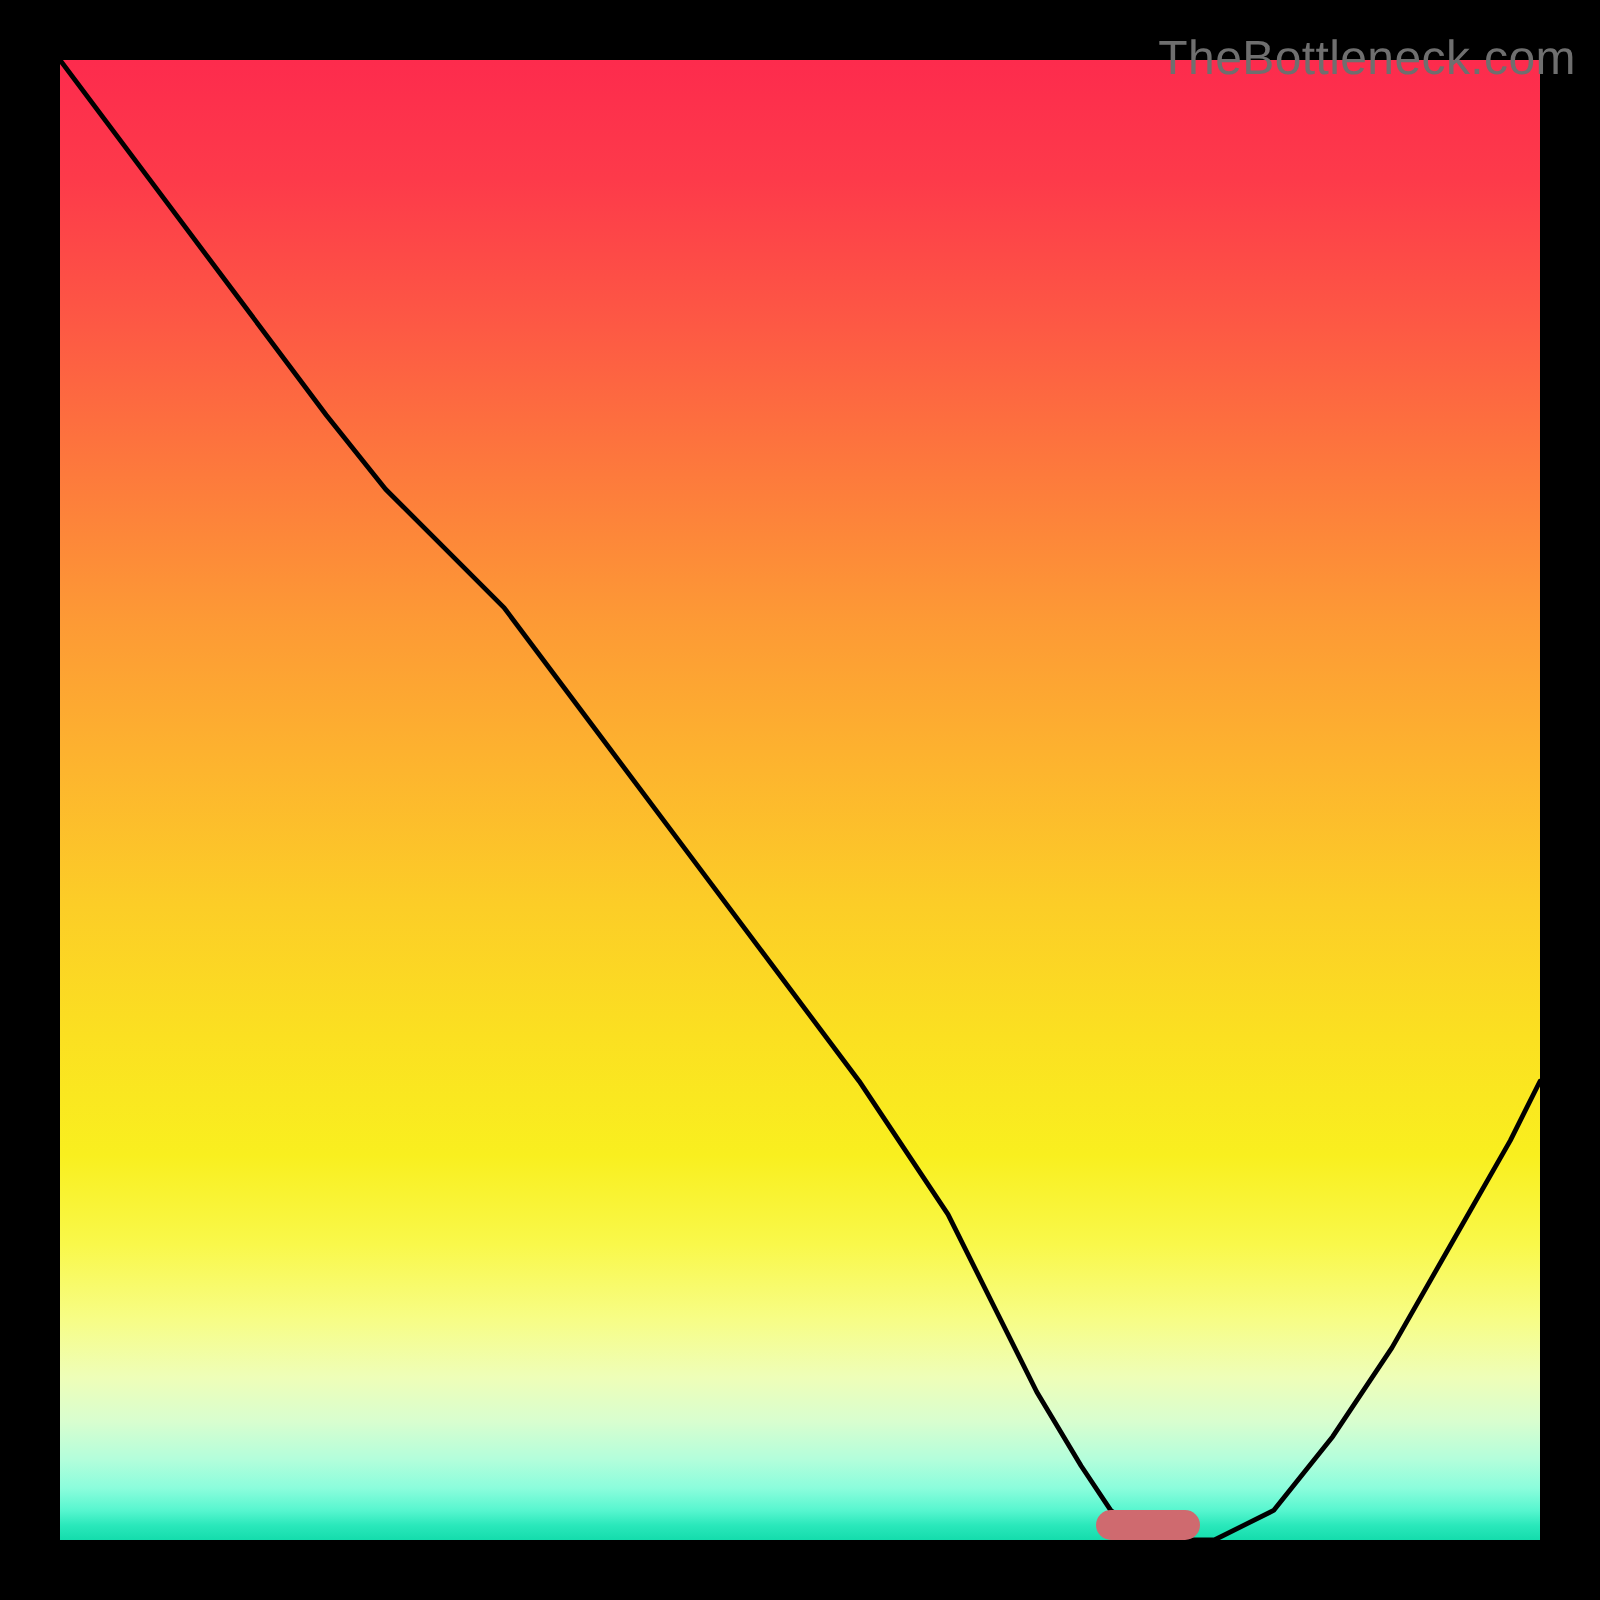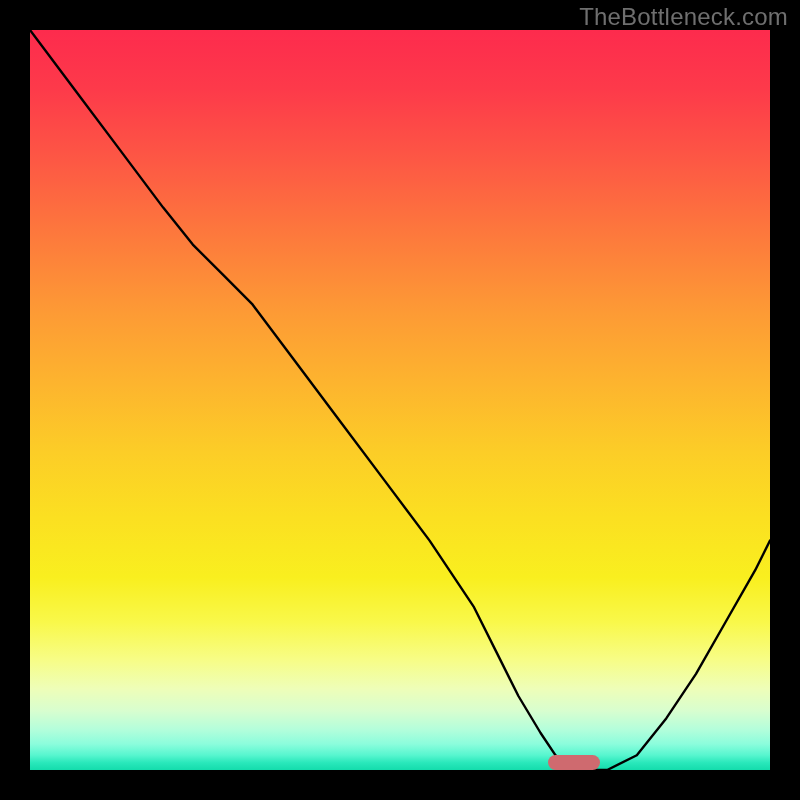--- a/index.html
+++ b/index.html
@@ -14,21 +14,21 @@
   .frame {
     position: absolute;
     left: 0;
     top: 0;
     width: 800px;
     height: 800px;
     background: #000;
   }
   .watermark {
     position: absolute;
-    top: 3px;
+    top: 16px;
     right: 12px;
     color: #6f6f6f;
     font-size: 24px;
     font-weight: 400;
     letter-spacing: 0.2px;
     z-index: 10;
   }
   .plot-area {
     position: absolute;
     left: 30px;

